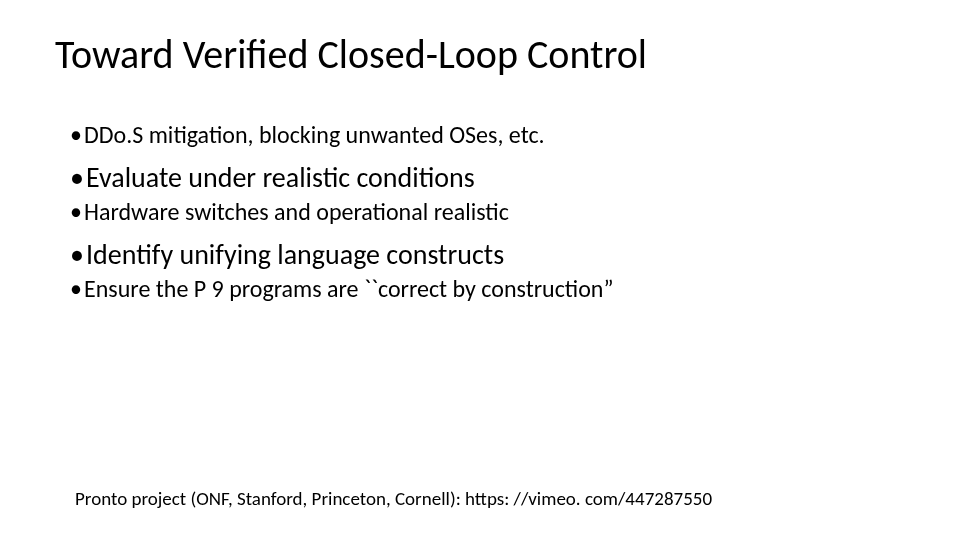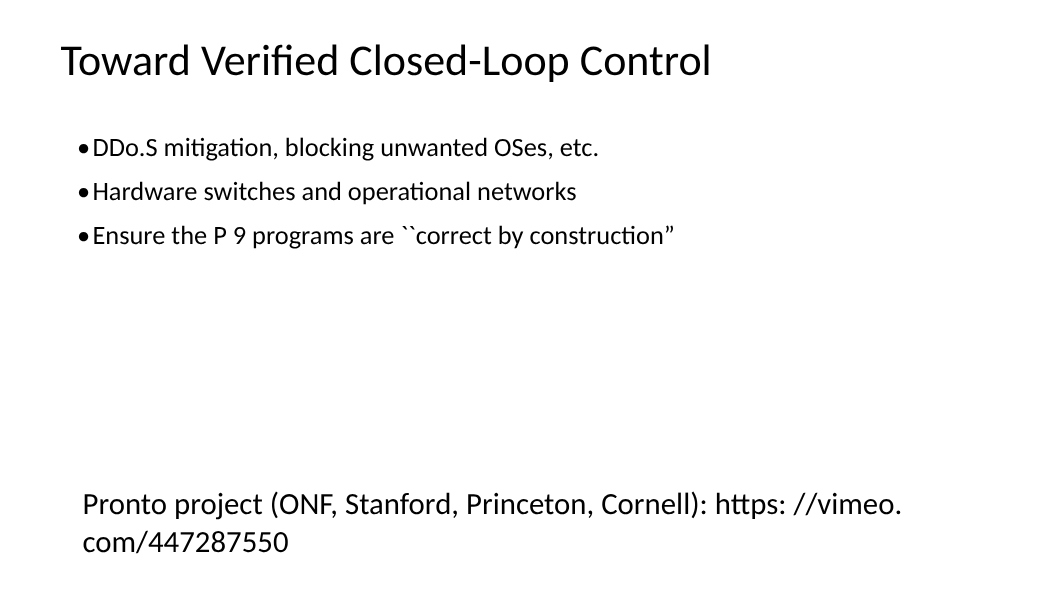--- a/index.html
+++ b/index.html
@@ -48,40 +48,46 @@
     margin-bottom: 10px;
   }
   .bullet-l2 .dot {
     display: inline-block;
     width: 14px;
   }
   .footer {
     position: absolute;
     left: 75px;
     bottom: 30px;
-    font-size: 28px;
+    font-size: 19px;
   }
 </style>
 </head>
 <body>
 
 <div class="slide">
 
   <div class="title">Toward Verified Closed-Loop Control</div>
 
   <div class="content">
 
     <div class="bullet-l2">
       <span class="dot">•</span><span>DDo.S mitigation, blocking unwanted OSes, etc.</span>
     </div>
 
+    <div class="bullet-l1">
+      <span class="dot">•</span><span>Evaluate under realistic conditions</span>
+    </div>
     <div class="bullet-l2">
-      <span class="dot">•</span><span>Hardware switches and operational networks</span>
+      <span class="dot">•</span><span>Hardware switches and operational realistic</span>
     </div>
 
+    <div class="bullet-l1">
+      <span class="dot">•</span><span>Identify unifying language constructs</span>
+    </div>
 
     <div class="bullet-l2">
       <span class="dot">•</span><span>Ensure the P 9 programs are ``correct by construction”</span>
     </div>
 
   </div>
 
   <div class="footer">Pronto project (ONF, Stanford, Princeton, Cornell): https: //vimeo. com/447287550</div>
 
 </div>

